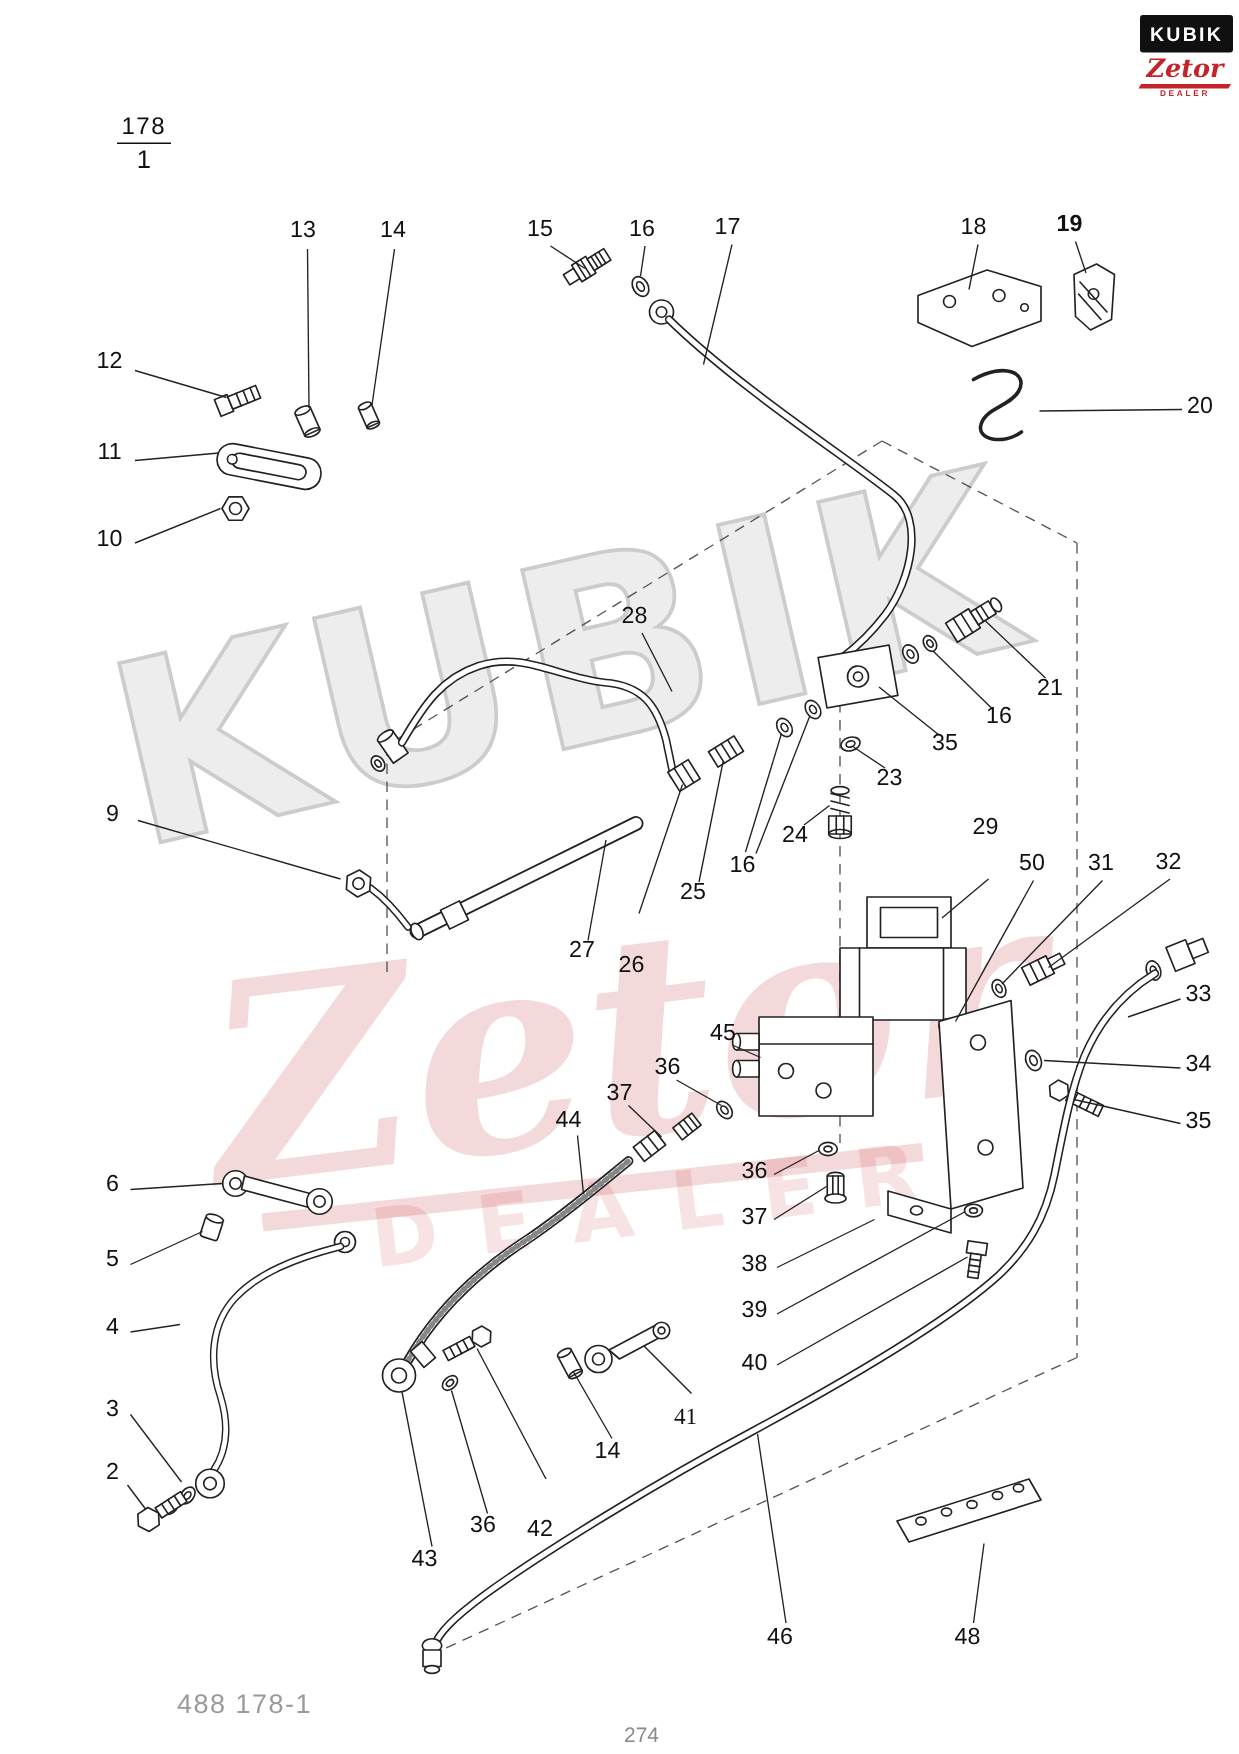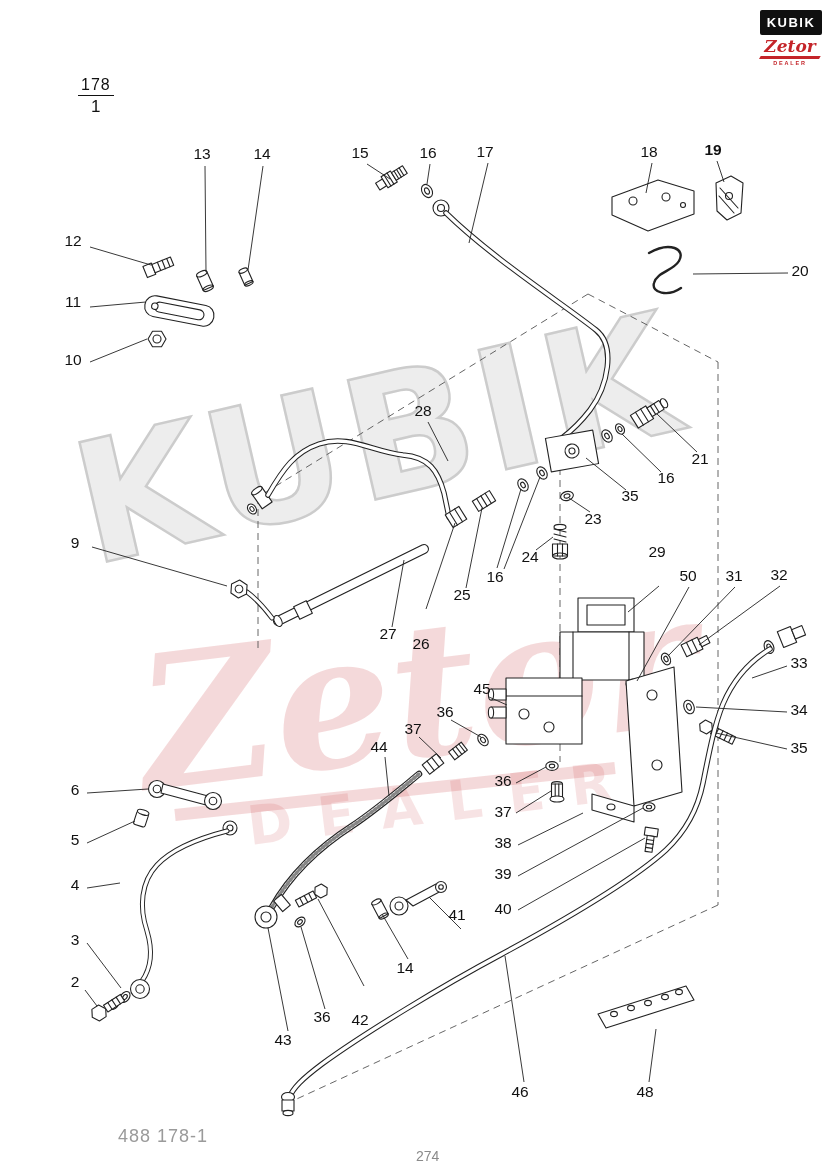--- a/index.html
+++ b/index.html
@@ -476,21 +476,21 @@
       <span class="part-label" style="left: 379px; top: 747px;">44</span>
       <span class="part-label" style="left: 799px; top: 748px;">35</span>
       <span class="part-label" style="left: 503px; top: 781px;">36</span>
       <span class="part-label" style="left: 75px; top: 790px;">6</span>
       <span class="part-label" style="left: 503px; top: 812px;">37</span>
       <span class="part-label" style="left: 75px; top: 840px;">5</span>
       <span class="part-label" style="left: 503px; top: 843px;">38</span>
       <span class="part-label" style="left: 503px; top: 874px;">39</span>
       <span class="part-label" style="left: 75px; top: 885px;">4</span>
       <span class="part-label" style="left: 503px; top: 909px;">40</span>
-      <span class="part-label" style="left: 457px; top: 915px;">41</span>
+      <span class="part-label" style="left: 457px; top: 945px; font-family: Liberation Serif, serif;">41</span>
       <span class="part-label" style="left: 75px; top: 940px;">3</span>
       <span class="part-label" style="left: 405px; top: 968px;">14</span>
       <span class="part-label" style="left: 75px; top: 982px;">2</span>
       <span class="part-label" style="left: 360px; top: 994px; margin-top: 26px;">42</span>
       <span class="part-label" style="left: 322px; top: 1017px;">36</span>
       <span class="part-label" style="left: 283px; top: 1040px;">43</span>
       <span class="part-label" style="left: 520px; top: 1092px;">46</span>
       <span class="part-label" style="left: 645px; top: 1092px;">48</span>
     </div>
 

